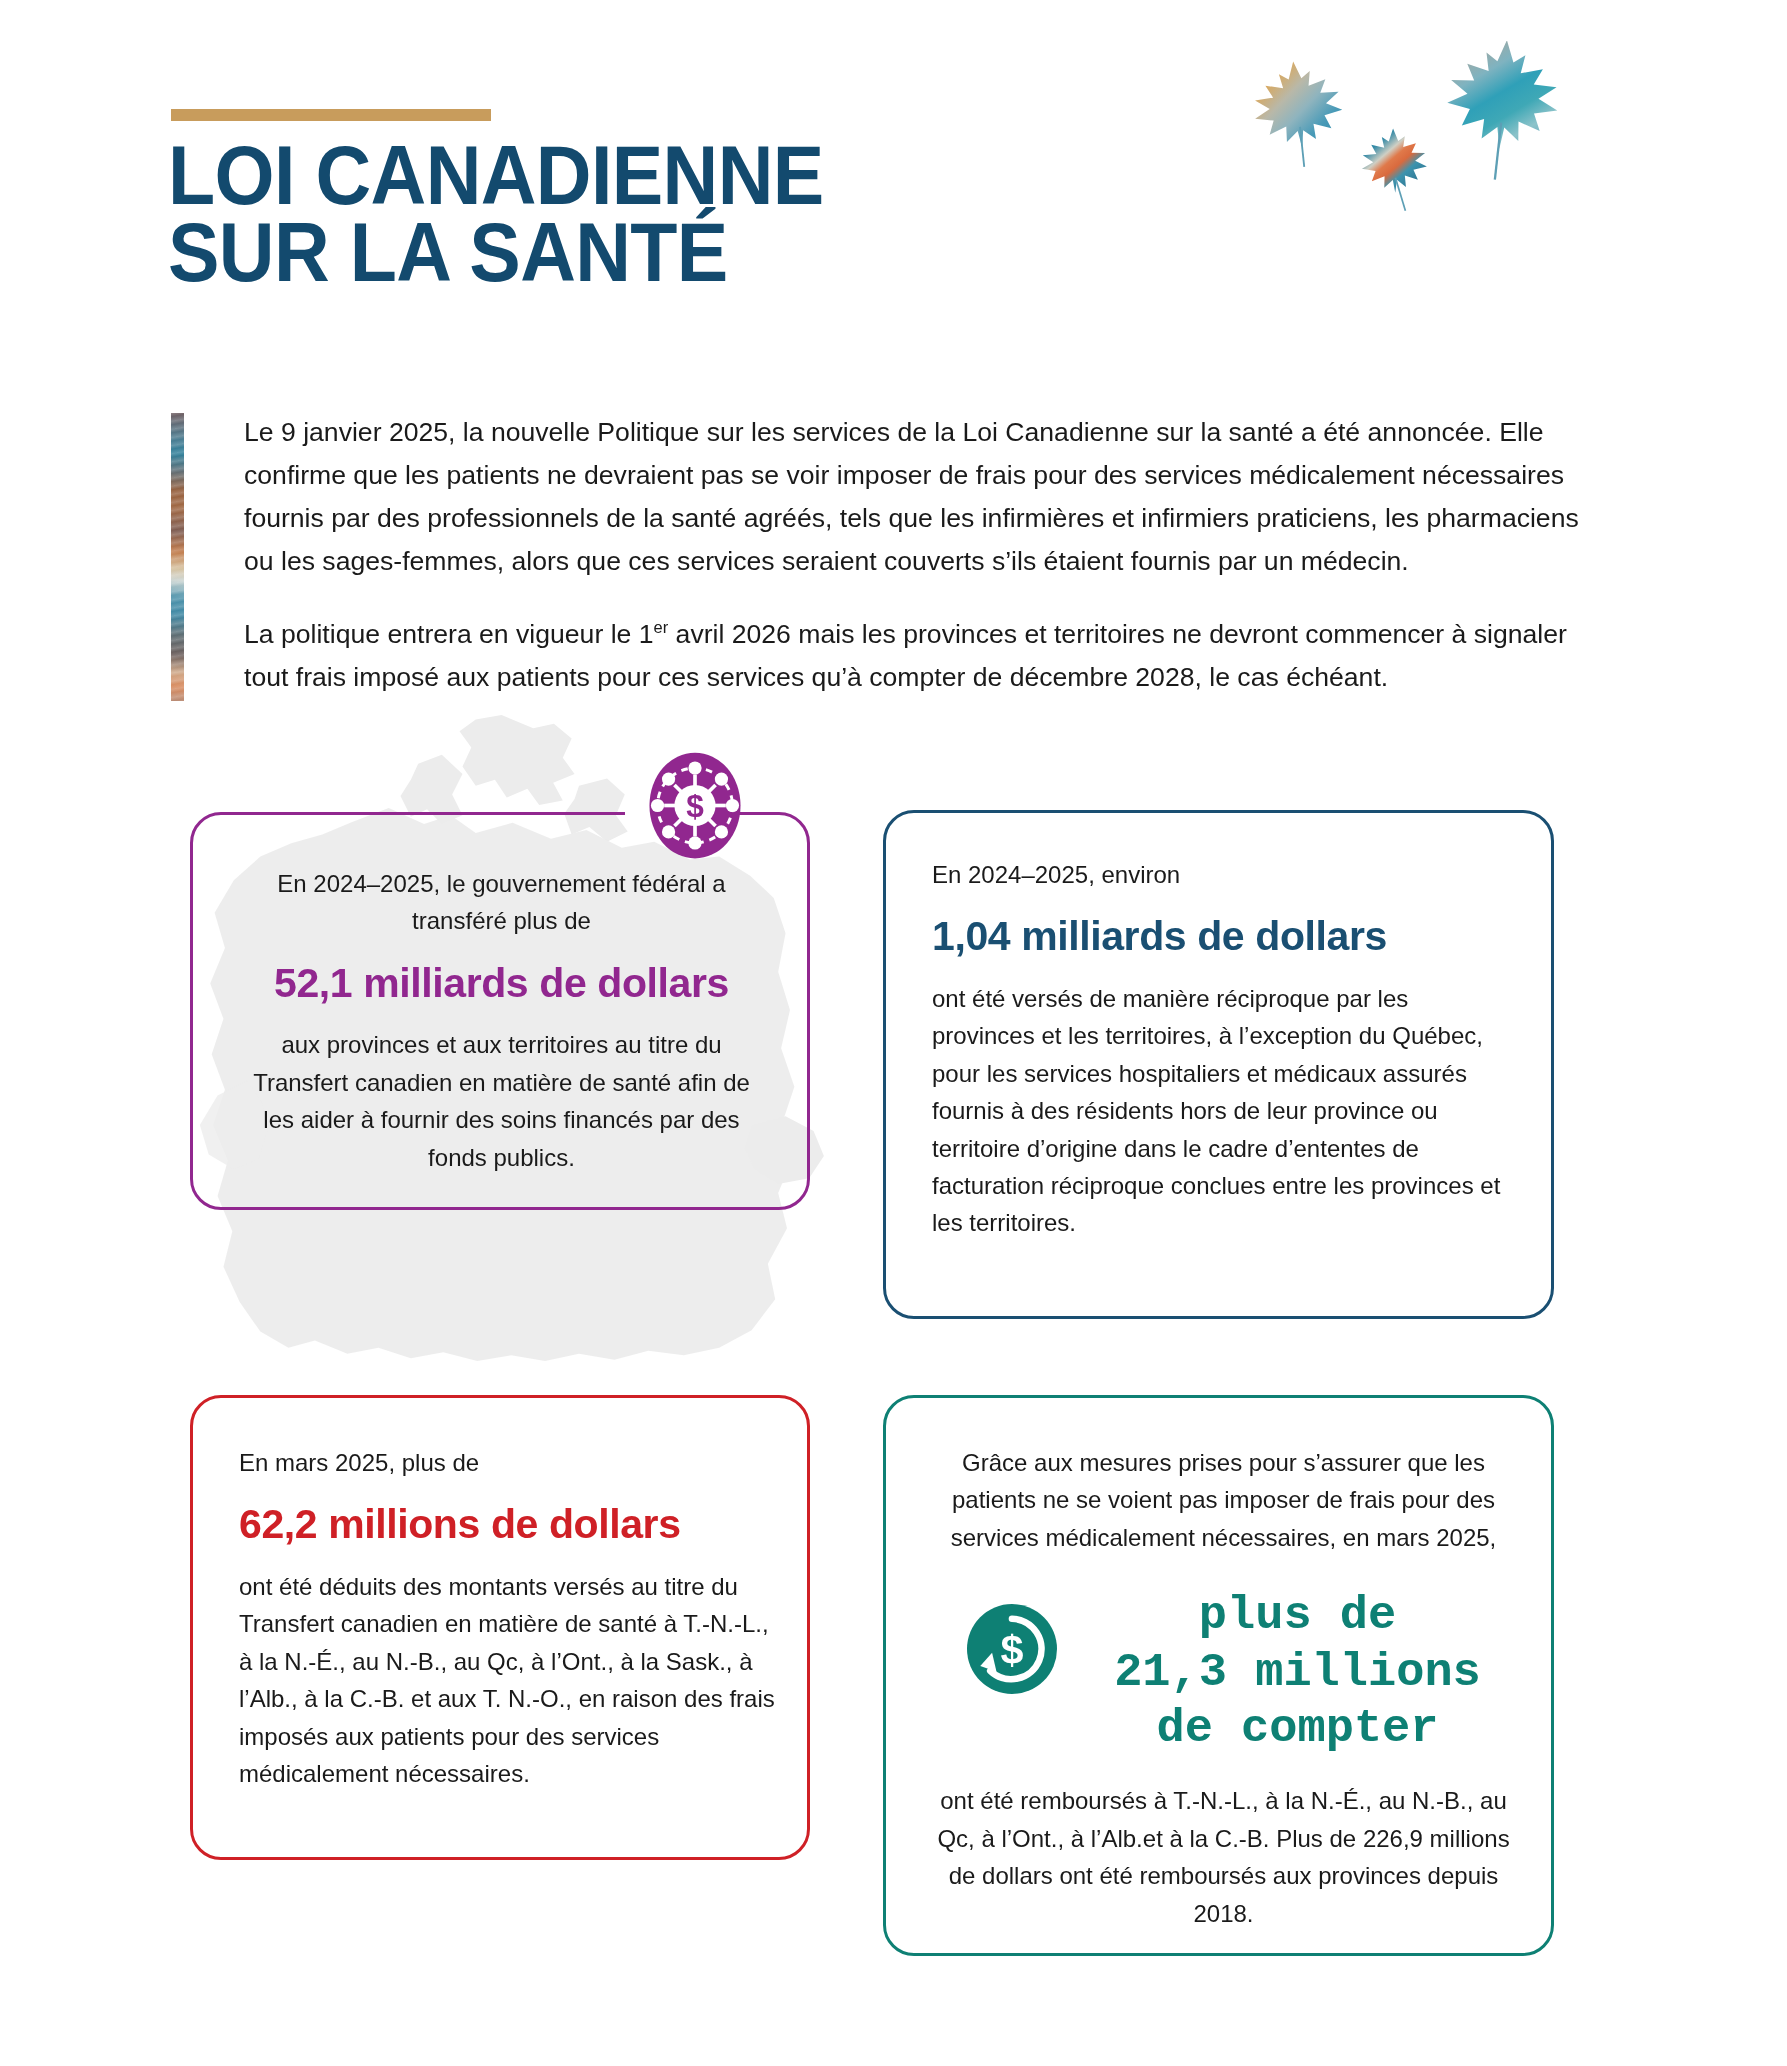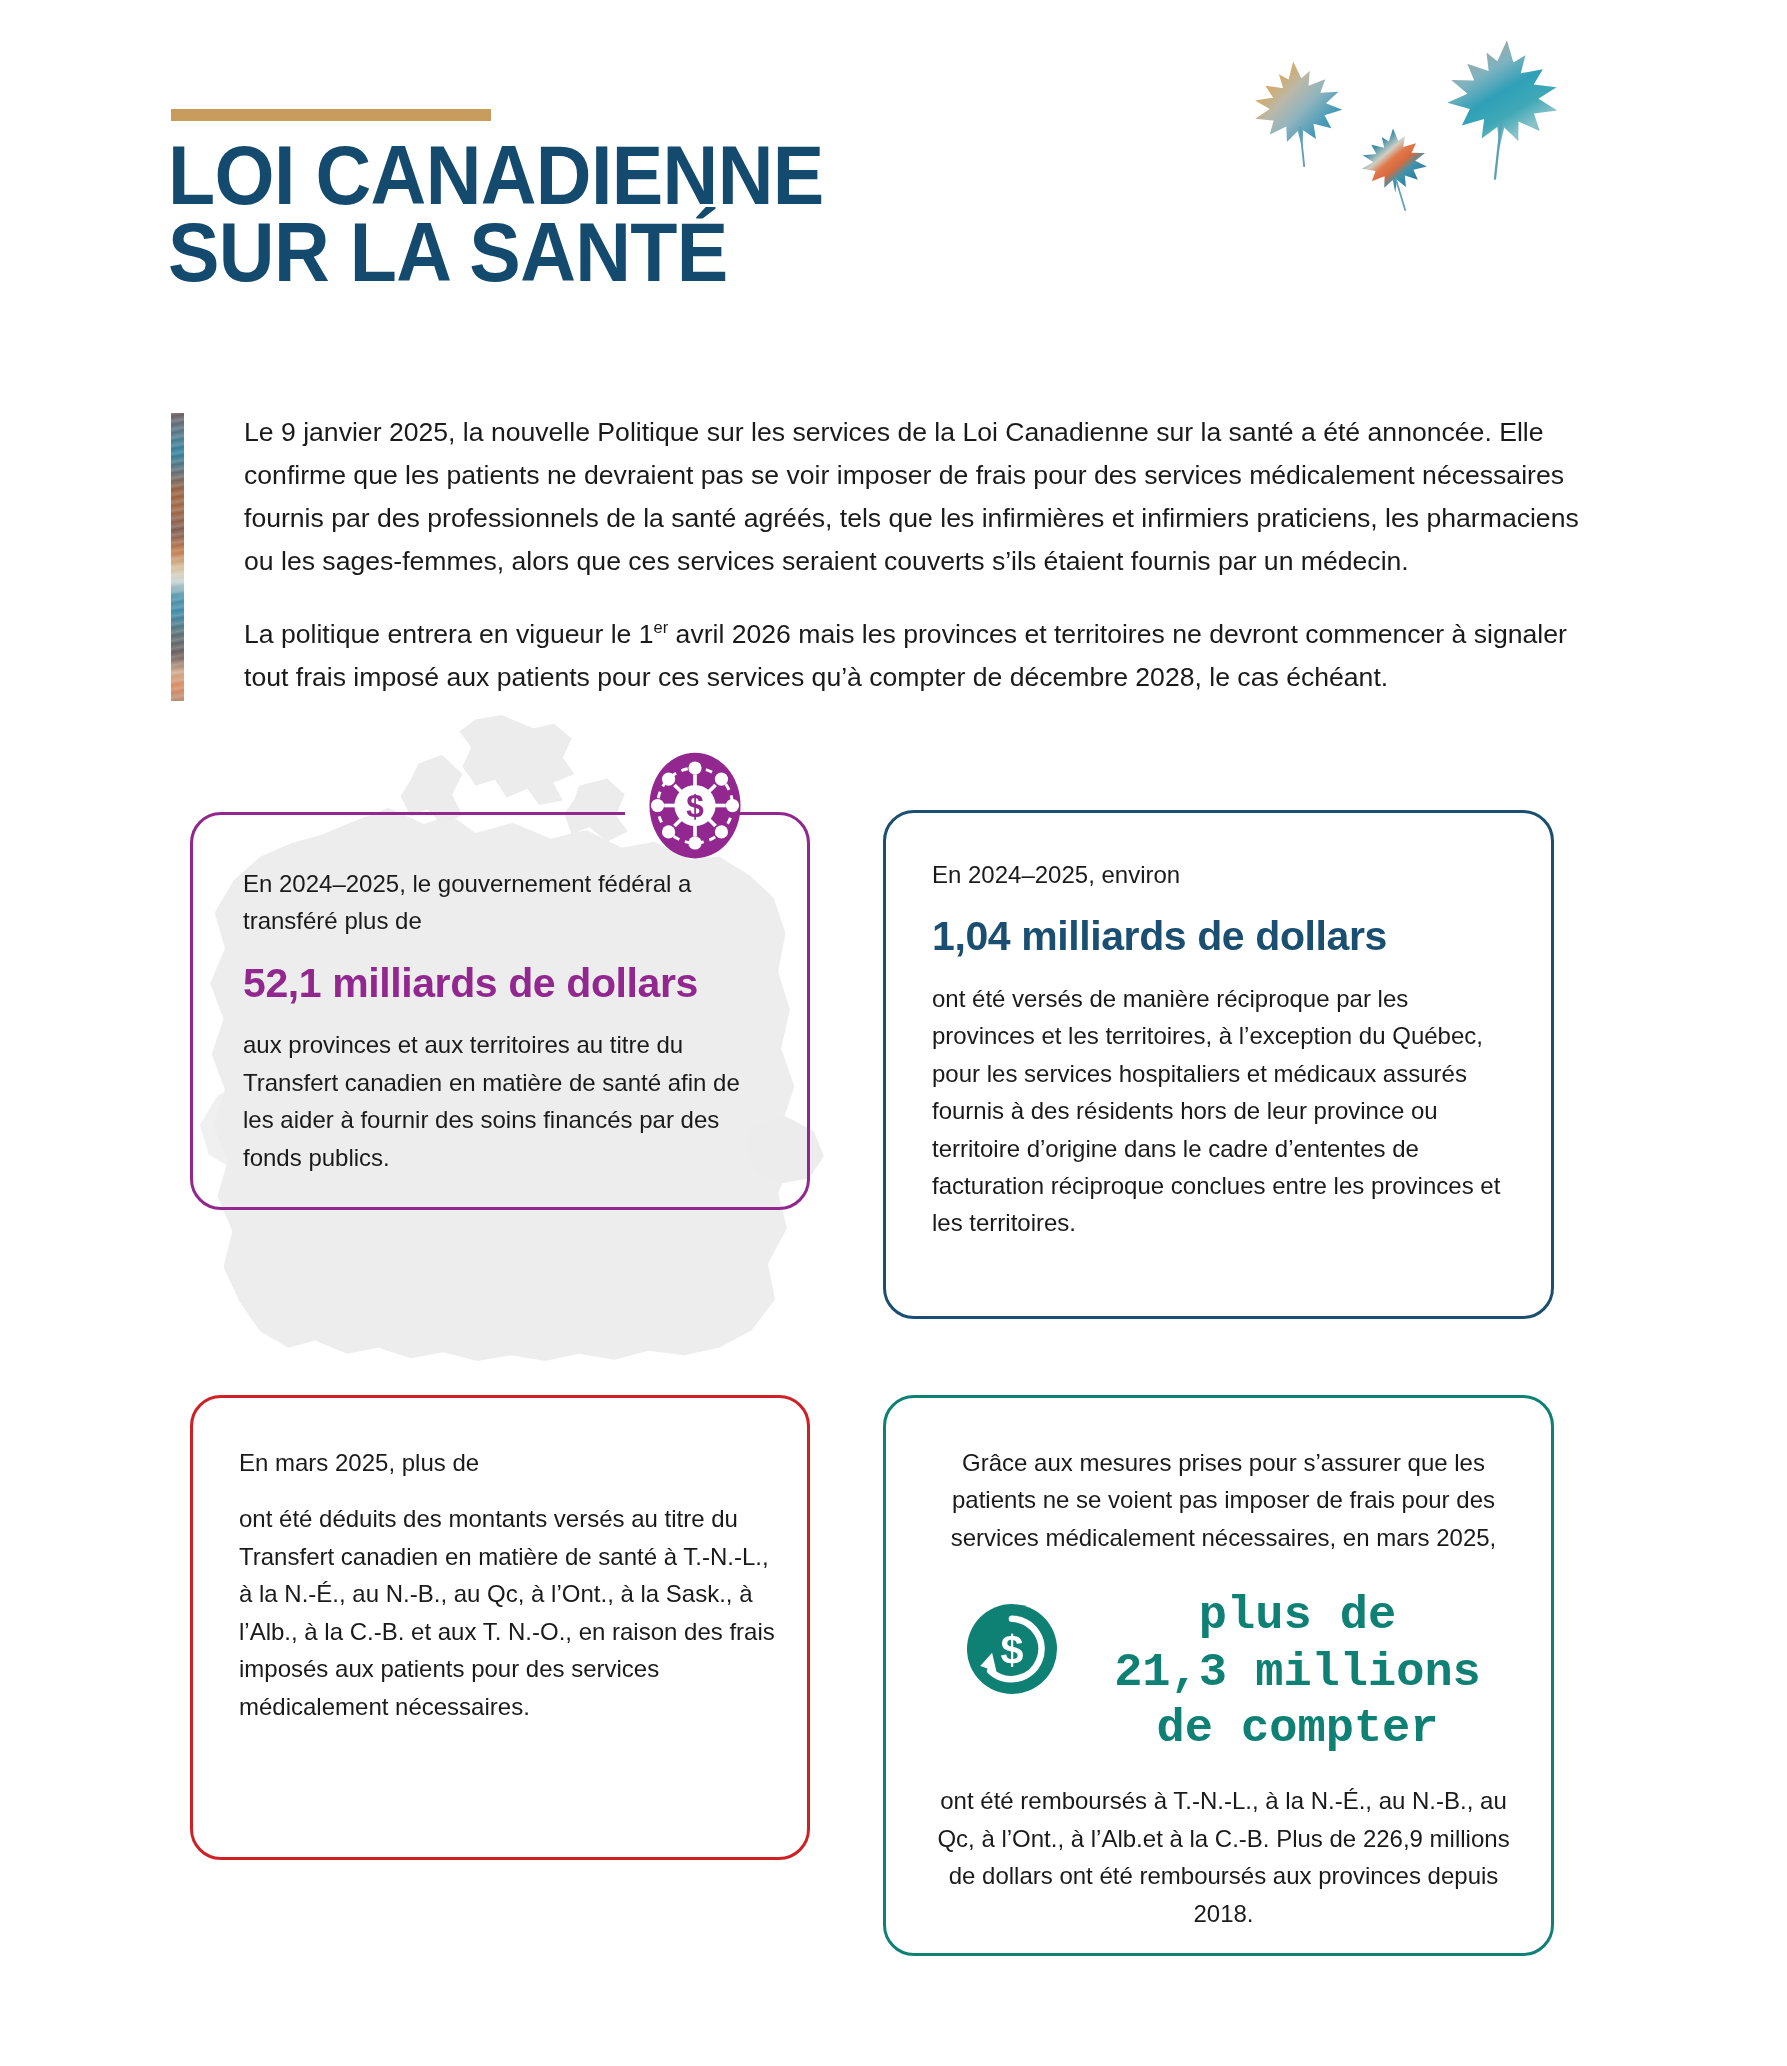--- a/index.html
+++ b/index.html
@@ -171,21 +171,21 @@
     position: absolute; inset: 0;
     border: 3.7px solid #91278F;
     border-radius: 31px;
   }
   #card-transfer .notch {
     position: absolute;
     left: 435px; top: -16px;
     width: 111px; height: 32px;
     background: #ffffff;
   }
-  #card-transfer .card-body { left: 53px; top: 53px; width: 517px; }
+  #card-transfer .card-body { left: 53px; top: 53px; width: 517px; text-align: center; }
   #card-transfer .big-number { color: #91278F; }
 
   .icon-hub {
     position: absolute;
     left: 648px; top: 751px;
     width: 94px; height: 109px;
     z-index: 5;
   }
 
   
@@ -369,20 +369,21 @@
         <div class="tail-text">ont été versés de manière réciproque par les provinces et les territoires, à l’exception du Québec, pour les services hospitaliers et médicaux assurés fournis à des résidents hors de leur province ou territoire d’origine dans le cadre d’ententes de facturation réciproque conclues entre les provinces et les territoires.</div>
       </div>
     </div>
   </div>
 
   <div class="card" id="card-deducted">
     <div class="card-inner">
       <div class="frame"></div>
       <div class="card-body">
         <div class="lead-line">En mars 2025, plus de</div>
+        <div class="big-number">62,2 millions de dollars</div>
         <div class="tail-text">ont été déduits des montants versés au titre du Transfert canadien en matière de santé à T.-N.-L., à la N.-É., au N.-B., au Qc, à l’Ont., à la Sask., à l’Alb., à la C.-B. et aux T. N.-O., en raison des frais imposés aux patients pour des services médicalement nécessaires.</div>
       </div>
     </div>
   </div>
 
   <div class="card" id="card-reimbursed">
     <div class="card-inner">
       <div class="frame"></div>
       <div class="card-body">
         <div>Grâce aux mesures prises pour s’assurer que les patients ne se voient pas imposer de frais pour des services médicalement nécessaires, en mars 2025,</div>

